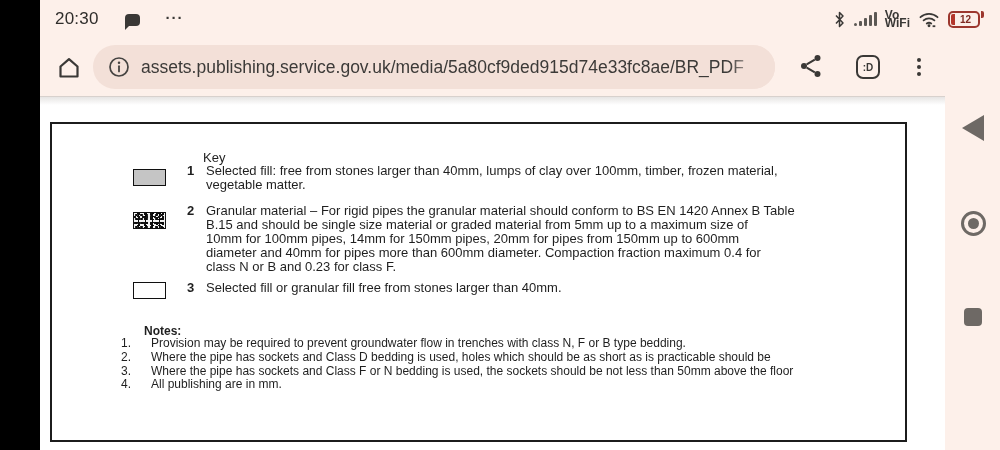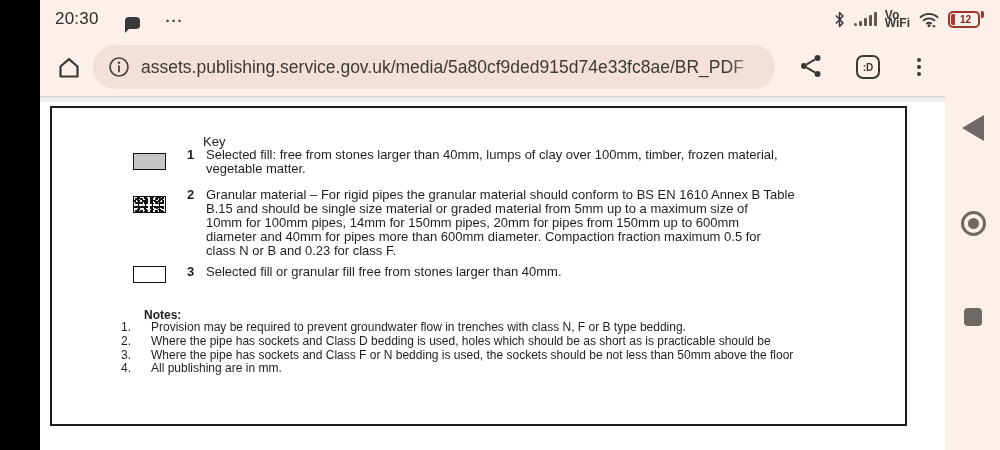--- a/index.html
+++ b/index.html
@@ -4,21 +4,21 @@
 <style>
   * { margin:0; padding:0; box-sizing:border-box; }
   html,body { width:1000px; height:450px; overflow:hidden; }
   body { font-family:"Liberation Sans", sans-serif; background:#fdf0ea; position:relative; }
 
   
   .notch { position:absolute; left:0; top:0; width:40px; height:450px; background:#000; z-index:30; }
 
   
   .statusbar { position:absolute; left:40px; top:0; width:960px; height:38px; display:flex; align-items:center; justify-content:space-between; padding:0 16px 0 15px; color:#2f2d2b; }
-  .sb-left { display:flex; align-items:flex-end; gap:26px; }
+  .sb-left { display:flex; align-items:center; gap:26px; }
   .sb-clock { font-size:17px; letter-spacing:.2px; }
   .bubble { position:relative; width:15px; height:12px; background:#3a3836; border-radius:4px 4px 4px 0; margin-top:2px; }
   .bubble:after { content:""; position:absolute; left:0; bottom:-4px; border:4px solid transparent; border-left-color:#3a3836; border-top-color:#3a3836; }
   .sb-dots { font-size:15px; font-weight:bold; letter-spacing:1px; color:#3a3836; margin-top:-4px; }
   .sb-right { display:flex; align-items:center; gap:8px; }
   .sig { display:flex; align-items:flex-end; gap:2px; height:14px; }
   .sig i { display:block; width:3px; background:#5c5854; border-radius:1px; }
   .sig .dot { width:3px; height:3px; border-radius:50%; }
   .vowifi { font-size:12px; line-height:8px; color:#3a3836; text-align:left; font-weight:bold; }
   .batt { display:flex; align-items:flex-start; }
@@ -37,21 +37,21 @@
   .tb-ic { position:absolute; top:15px; width:28px; height:28px; color:#3a3836; }
   .share-btn { left:758px; }
   .tab-btn { left:816px; top:17px; width:24px; height:24px; border:2.4px solid #3a3836; border-radius:7px; display:flex; align-items:center; justify-content:center; }
   .tab-count { font-size:10px; font-weight:bold; color:#3a3836; letter-spacing:0; }
   .menu-btn { left:869px; top:16px; width:20px; height:26px; display:flex; flex-direction:column; align-items:center; justify-content:center; gap:3px; }
   .menu-btn i { width:4px; height:4px; background:#3a3836; border-radius:50%; }
 
   
   .pdf-page { position:absolute; left:40px; top:96px; width:905px; height:354px; background:#fff; border-top:1px solid #d8d1cd; }
   .shadow-line { position:absolute; left:0; top:0; width:100%; height:8px; background:linear-gradient(to bottom, rgba(120,110,104,.18), rgba(120,110,104,0)); }
-  .content-box { position:absolute; left:10px; top:9px; width:857px; height:320px; border:2px solid #1c1c1c; }
+  .content-box { position:absolute; left:10px; top:25px; width:857px; height:320px; border:2px solid #1c1c1c; }
 
   .doc { color:#1f1f1f; }
   .key-heading { position:absolute; left:151px; top:26px; font-size:13px; }
   .key-row { position:absolute; left:81px; display:flex; align-items:flex-start; }
   .key-row .sw { width:33px; height:17px; flex:0 0 auto; border:1px solid #101010; }
   .key-row.r1 { top:40px; } .key-row.r1 .sw { margin-top:5px; }
   .key-row.r2 { top:80px; } .key-row.r2 .sw { margin-top:8px; }
   .key-row.r3 { top:157px; } .key-row.r3 .sw { margin-top:1px; }
   .sw-gray { background:#c5c5c5; }
   .sw-white { background:#ffffff; }
@@ -178,24 +178,24 @@
       <div class="key-text">
         <div>Selected fill: free from stones larger than 40mm, lumps of clay over 100mm, timber, frozen material,</div>
         <div>vegetable matter.</div>
       </div>
     </div>
 
     <div class="key-row r2">
       <div class="sw sw-stipple"></div>
       <div class="key-num">2</div>
       <div class="key-text">
-        <div>Granular material – For rigid pipes the granular material should conform to BS EN 1610 Annex B Table</div>
+        <div>Granular material – For rigid pipes the granular material should conform to BS EN 1420 Annex B Table</div>
         <div>B.15 and should be single size material or graded material from 5mm up to a maximum size of</div>
         <div>10mm for 100mm pipes, 14mm for 150mm pipes, 20mm for pipes from 150mm up to 600mm</div>
-        <div>diameter and 40mm for pipes more than 600mm diameter. Compaction fraction maximum 0.5 for</div>
+        <div>diameter and 40mm for pipes more than 600mm diameter. Compaction fraction maximum 0.4 for</div>
         <div>class N or B and 0.23 for class F.</div>
       </div>
     </div>
 
     <div class="key-row r3">
       <div class="sw sw-white"></div>
       <div class="key-num">3</div>
       <div class="key-text">
         <div>Selected fill or granular fill free from stones larger than 40mm.</div>
       </div>

